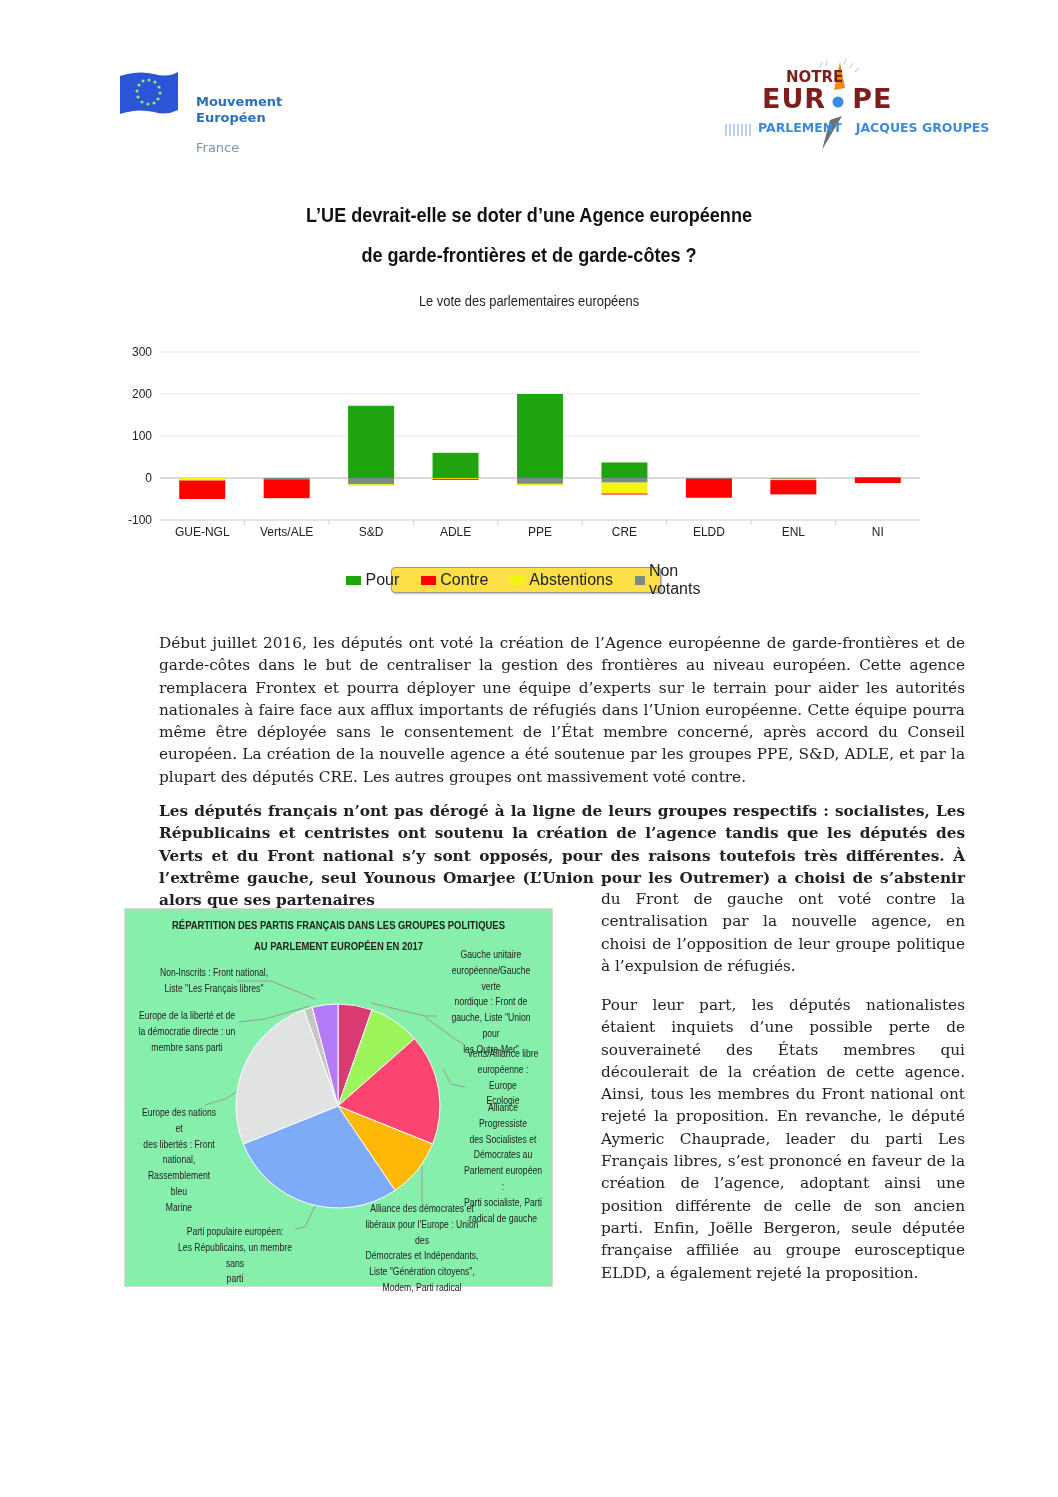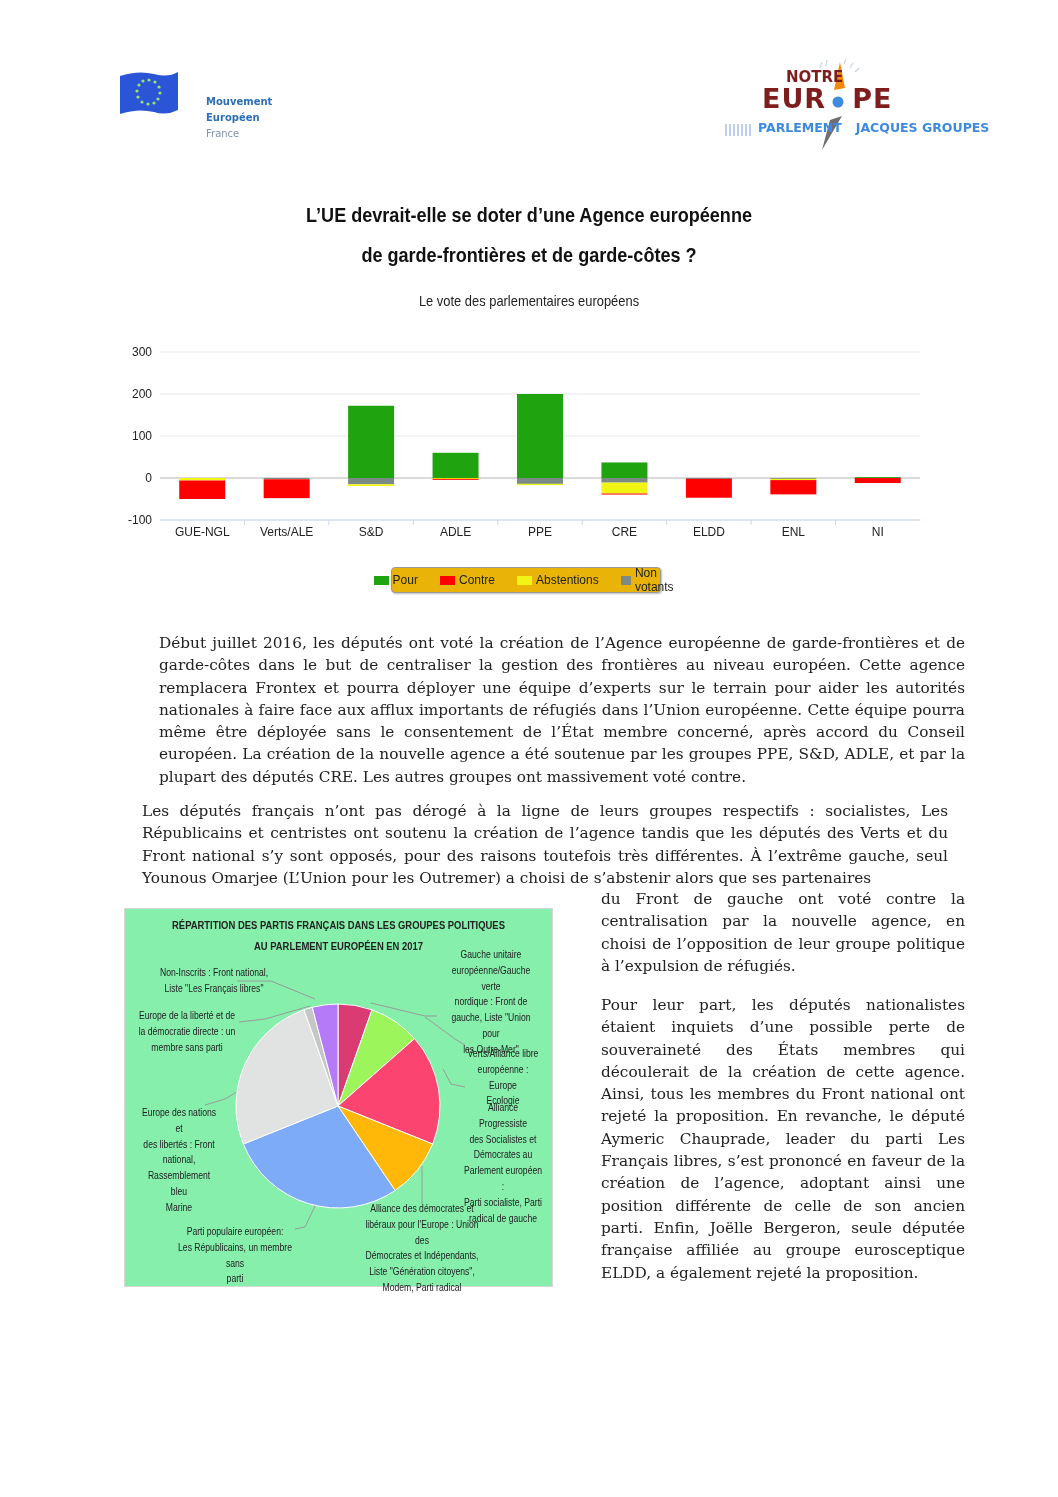--- a/index.html
+++ b/index.html
@@ -1,42 +1,42 @@
 <!DOCTYPE html>
 <html><head>
 <meta charset="utf-8">
 <style>
   html,body{margin:0;padding:0;background:#fff;}
   body{width:1058px;height:1497px;position:relative;overflow:hidden;font-family:"DejaVu Serif",serif;color:#222;}
   .abs{position:absolute;}
   
   #logo-me{left:118px;top:70px;width:180px;height:75px;}
   #logo-me .flag{position:absolute;left:0;top:0;width:62px;height:48px;}
-  #logo-me .txt{position:absolute;left:88px;top:24px;font-family:"DejaVu Sans",sans-serif;font-size:10px;line-height:16px;font-weight:bold;color:#2c6fb7;}
-  #logo-me .txt .sub{font-weight:normal;color:#7f93ae;}
+  #logo-me .txt{position:absolute;left:78px;top:24px;font-family:"DejaVu Sans",sans-serif;font-size:13px;line-height:16px;font-weight:bold;color:#2c6fb7;}
+  #logo-me .txt .sub{font-weight:normal;color:#7f93ae;margin-top:14px;}
   #logo-ne{left:722px;top:58px;width:220px;height:95px;}
   #logo-ne .l1{position:absolute;left:64px;top:10px;font-family:"DejaVu Sans",sans-serif;font-weight:bold;font-size:15px;color:#7f1d1d;letter-spacing:0px;}
   #logo-ne .l2{position:absolute;left:40px;top:25px;font-family:"DejaVu Sans",sans-serif;font-weight:bold;font-size:27px;color:#7f1d1d;letter-spacing:1px;}
   #logo-ne .l3{position:absolute;left:4px;top:62px;font-family:"DejaVu Sans",sans-serif;font-weight:bold;font-size:12.5px;color:#3d8be0;white-space:nowrap;}
   #logo-ne svg{position:absolute;left:0;top:0;}
   
   .title{left:0;width:1058px;text-align:center;font-family:"Liberation Sans",sans-serif;font-weight:bold;font-size:21px;color:#111;transform:scaleX(0.86);}
   #title1{top:203px;}
   #title2{top:243px;}
   #subtitle{top:292px;left:0;width:1058px;text-align:center;font-family:"Liberation Sans",sans-serif;font-size:15px;color:#222;transform:scaleX(0.86);}
   
   #bar-chart{left:118px;top:340px;width:820px;height:205px;}
   #bar-chart text{font-family:"Liberation Sans",sans-serif;font-size:12px;fill:#222;}
-  #legend{left:391px;top:567px;width:268px;height:24px;border:1px solid #9a9a9a;border-radius:4px;box-shadow:1px 1px 2px #bbb;background:#eab308;font-family:"Liberation Sans",sans-serif;font-size:12px;display:flex;align-items:center;justify-content:center;gap:22px;}
+  #legend{left:391px;top:567px;width:268px;height:24px;border:1px solid #9a9a9a;border-radius:4px;box-shadow:1px 1px 2px #bbb;background:#fde047;font-family:"Liberation Sans",sans-serif;font-size:16px;display:flex;align-items:center;justify-content:center;gap:22px;}
   .leg-item{display:flex;align-items:center;gap:4px;}
   .leg-sw{width:15px;height:9px;display:inline-block;}
   
   .para{font-family:"DejaVu Serif",serif;font-size:15.3px;line-height:22.3px;text-align:justify;color:#222;transform-origin:left top;margin-left:32px;}
   #p1{left:127px;top:632px;width:806px;}
-  #p2{left:110px;top:800px;width:806px;}
+  #p2{left:127px;top:800px;width:806px;font-weight:bold;}
   #p2b{left:569px;top:888px;width:364px;}
   #p3{left:569px;top:994px;width:364px;}
   
   #pie-box{left:124px;top:908px;width:427px;height:377px;border:1px solid #d8d8d8;background:#86efac;}
   #pie-title{position:absolute;left:0;top:6px;width:427px;text-align:center;font-family:"Liberation Sans",sans-serif;font-weight:bold;font-size:11.5px;line-height:21px;color:#222;transform:scaleX(0.82);}
   .plabel{position:absolute;font-family:"Liberation Sans",sans-serif;font-size:10.5px;line-height:15.8px;text-align:center;color:#222;transform:scaleX(0.82);transform-origin:center top;}
   #pie-svg{position:absolute;left:0;top:0;}
 </style>
 </head>
 <body>

